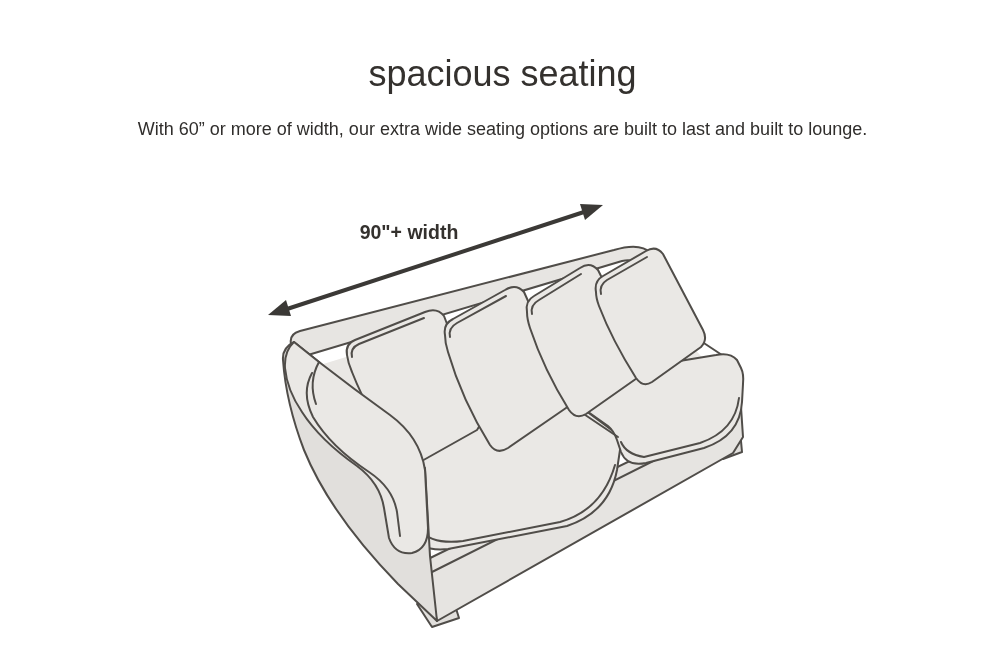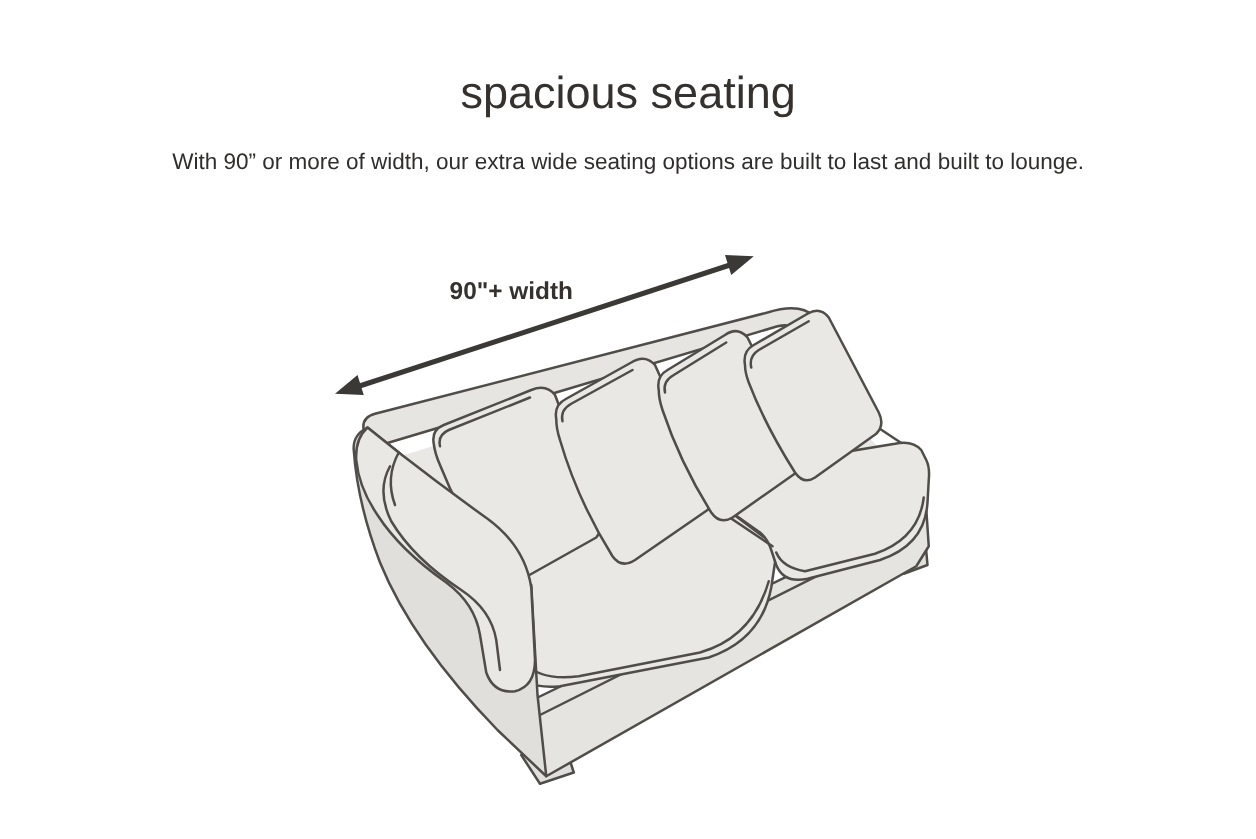--- a/index.html
+++ b/index.html
@@ -50,21 +50,21 @@
   }
 </style>
 </head>
 <body>
 
 <div class="stage">
 
   <h1 class="title">spacious seating</h1>
 
   <div class="desc">
-    <div>With 90” or more of width, our extra wide seating options are built to last and built to lounge.</div>
+    <div>With 60” or more of width, our extra wide seating options are built to last and built to lounge.</div>
   </div>
 
   <svg class="art" viewBox="0 0 1005 671" xmlns="http://www.w3.org/2000/svg">
 
     <g stroke="#504d49" stroke-width="2" stroke-linejoin="round" stroke-linecap="round" fill="none">
 
       <path stroke="none" fill="#eae8e5" d="M320,365 L630,270 L660,310 L740,400 L615,445 L430,525 L355,430 Z"></path>
 
       <path fill="#e7e5e2" d="M291,344 Q289,334 300,331 L614,250 Q640,242 651,253 Q660,263 658,278 L657,312 L641,301 L640,268 Q636,258 622,261 L308,355 Q296,352 291,344 Z"></path>
       <path d="M657,312 L731,361"></path>

